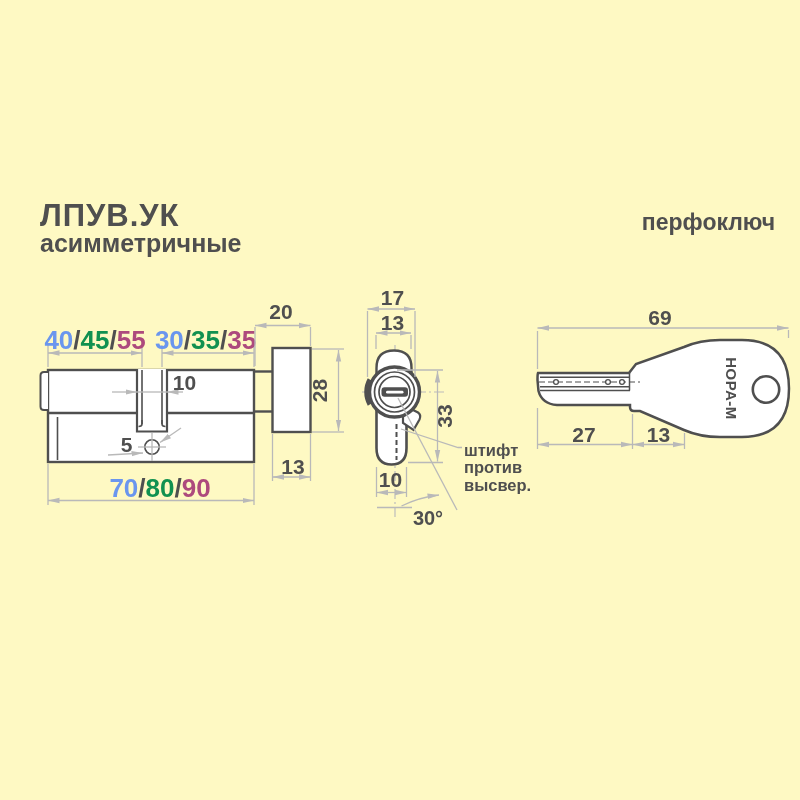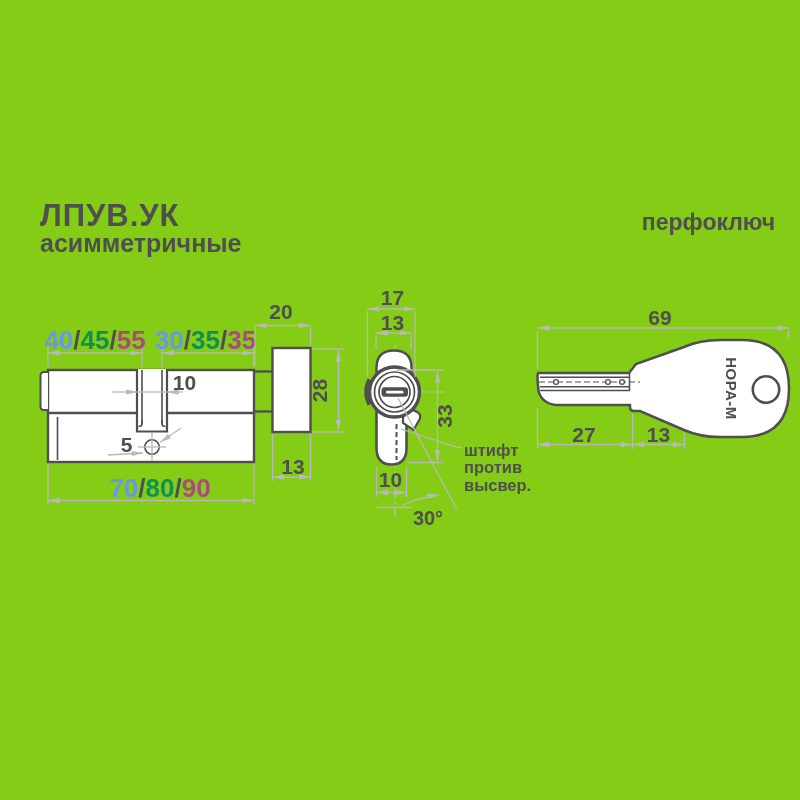--- a/index.html
+++ b/index.html
@@ -1,16 +1,16 @@
 <!DOCTYPE html>
 <html><head>
 <meta charset="utf-8">
 <style>
   html,body{margin:0;padding:0;background:#ffffff;}
-  #canvas{position:relative;width:800px;height:800px;background:#84cc16;overflow:hidden;
+  #canvas{position:relative;width:800px;height:800px;background:#fef9c3;overflow:hidden;
           font-family:"Liberation Sans",sans-serif;}
   svg{position:absolute;left:0;top:0;}
   text{font-family:"Liberation Sans",sans-serif;font-weight:bold;}
   .t-dark{fill:#4f4f4f;}
   .t-blue{fill:#6a96ee;}
   .t-green{fill:#119150;}
   .t-mag{fill:#ad4a7d;}
   .dim-txt{font-size:21px;}
   .dim-txt-big{font-size:26px;}
   .outline{stroke:#4f4f4f;fill:none;}

